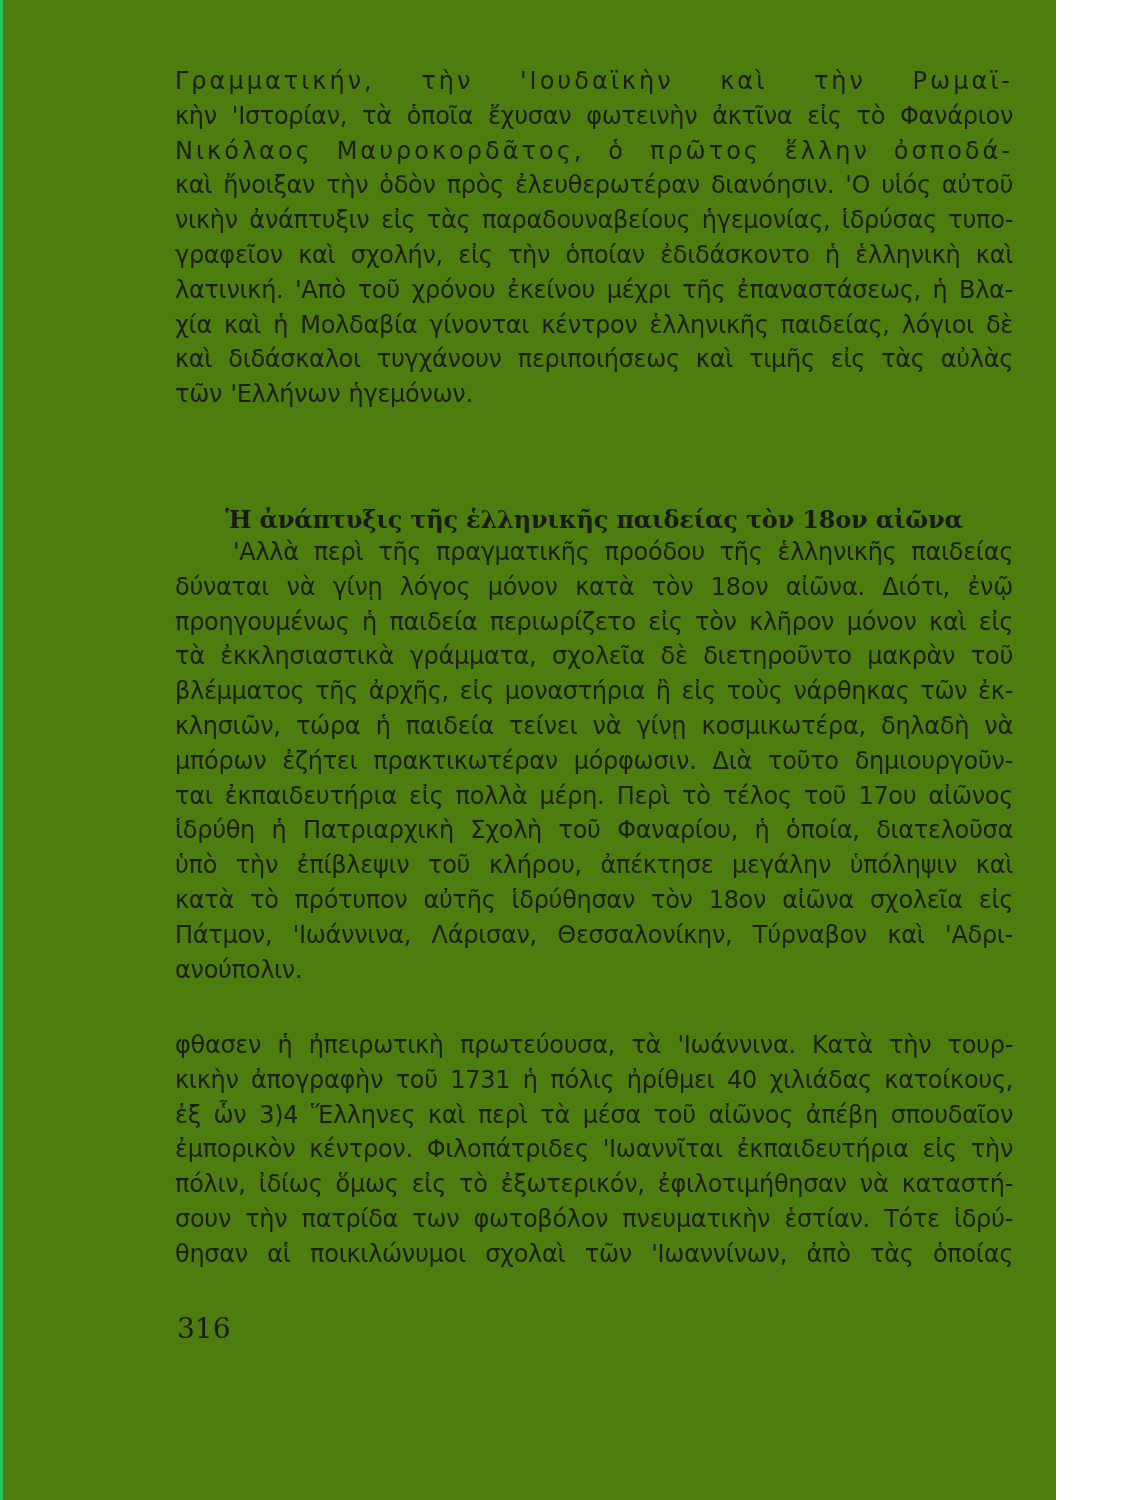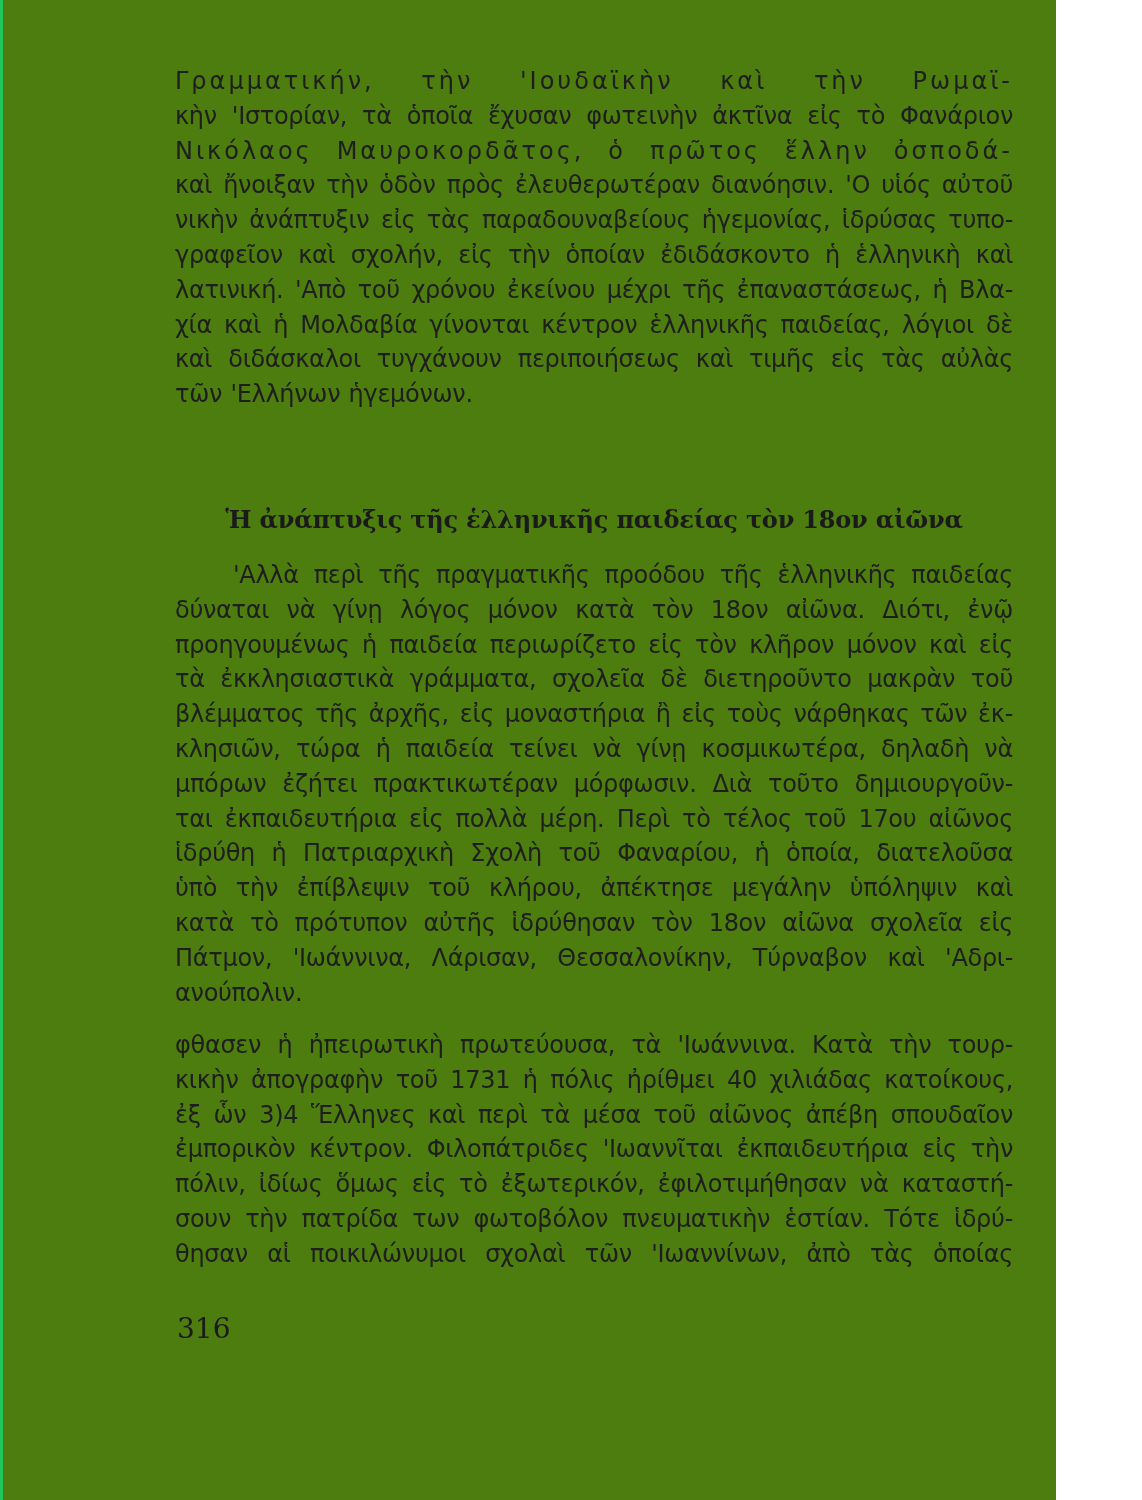--- a/index.html
+++ b/index.html
@@ -55,21 +55,21 @@
       width: 838px;
       top: 498px;
       font-family: "DejaVu Serif", serif;
       font-weight: bold;
       font-size: 24px;
       text-align: center;
       color: #1a1a1a;
       letter-spacing: -0.2px;
       margin-top: 7px;
     }
-    #para2 { top: 558px; }
+    #para2 { top: 535px; }
     #para3 { top: 1028px; }
     .page-number {
       position: absolute;
       left: 174px;
       top: 1312px;
       font-family: "DejaVu Serif", serif;
       font-size: 28px;
       color: #1a1a1a;
     }
   </style>

